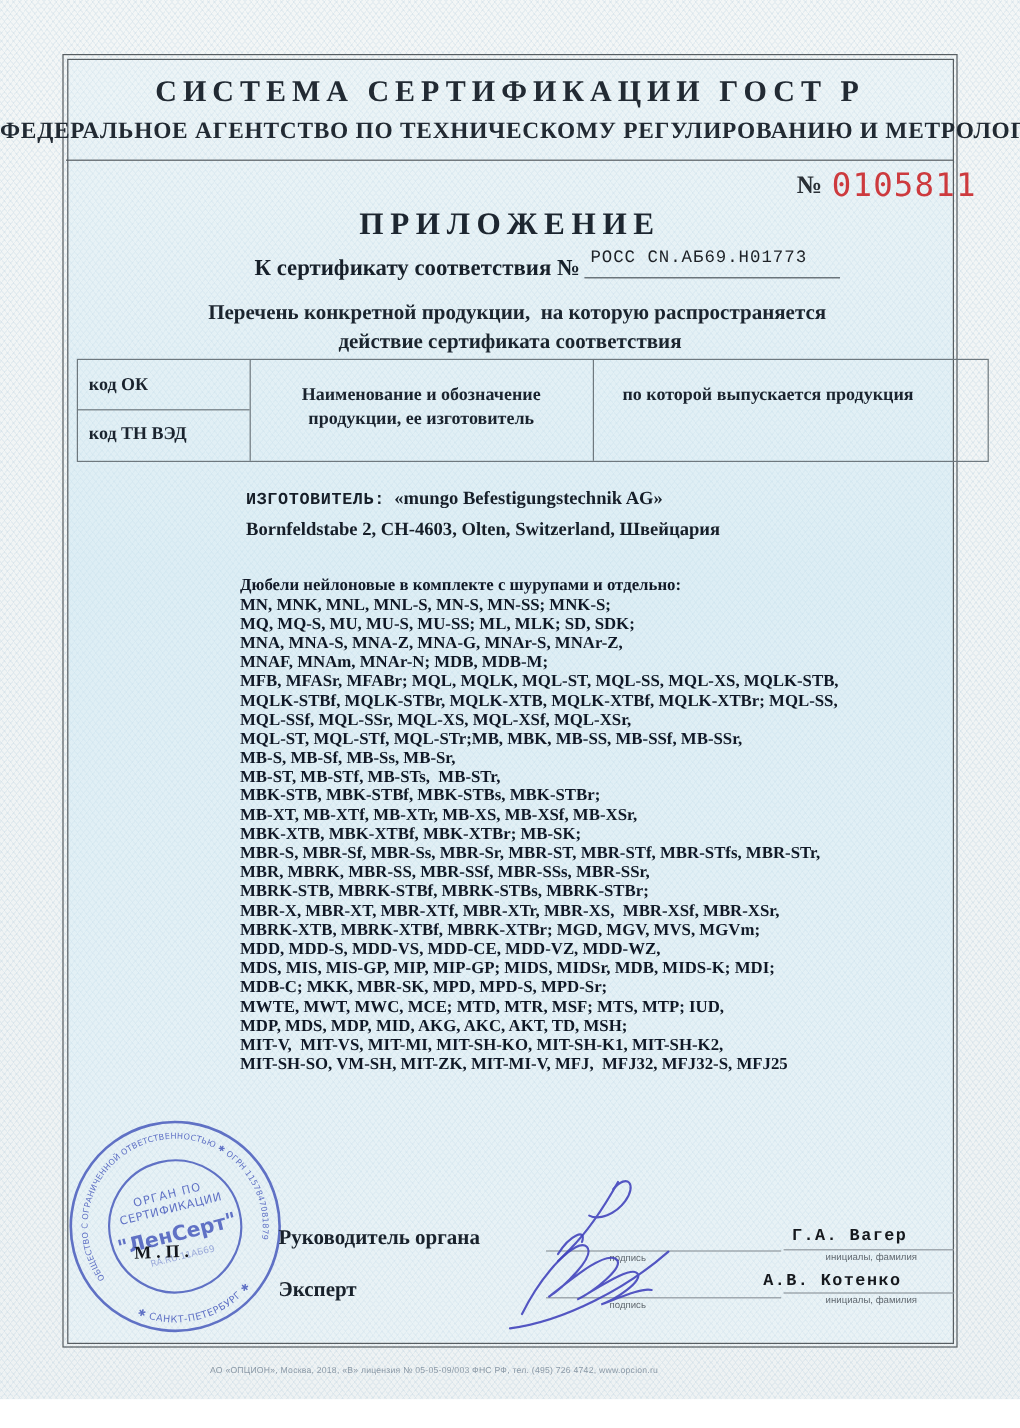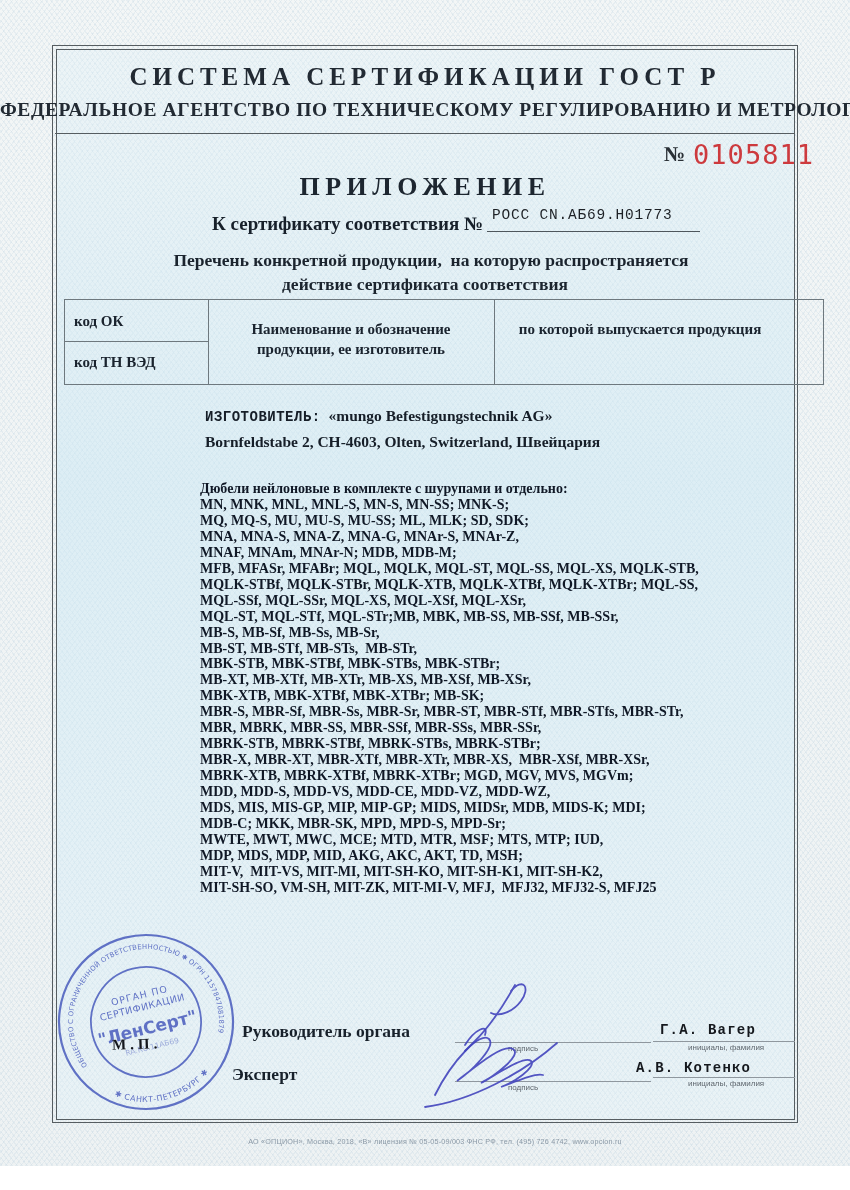--- a/index.html
+++ b/index.html
@@ -51,21 +51,21 @@
 
   .stamp-svg{left:46px;top:922px;width:200px;height:200px;opacity:.82;}
   .sealmark{left:112px;top:1036px;font-size:15px;font-weight:bold;letter-spacing:4px;color:#14171c;transform:rotate(-2deg);z-index:4;}
 
   .siglabel{font-size:17.5px;font-weight:bold;color:#18212b;}
   .ruleline{border-top:1px solid #8f979e;height:0;}
   .cap{font-family:"Liberation Sans",sans-serif;font-size:8px;color:#60686f;}
   .tname{font-family:"Liberation Mono",monospace;font-weight:bold;font-size:14px;letter-spacing:1.2px;color:#15181d;}
   .sig-svg{position:absolute;z-index:5;}
 
-  .footer{left:175px;width:520px;top:1137px;text-align:center;font-family:"Liberation Sans",sans-serif;
+  .footer{left:175px;width:520px;top:1137px;font-family:"Liberation Sans",sans-serif;
     font-size:7.2px;color:#8b99a6;letter-spacing:.2px;}
 </style>
 </head>
 <body>
 
 <div class="page">
 
   <div class="frame">
     <div class="frame-inner"></div>
   </div>
@@ -146,21 +146,21 @@
       <text font-size="6.8" letter-spacing="0.2"><textPath href="#arcOuter" startOffset="50%" text-anchor="middle">ОБЩЕСТВО С ОГРАНИЧЕННОЙ ОТВЕТСТВЕННОСТЬЮ ✱ ОГРН 1157847081879</textPath></text>
       <text font-size="8" letter-spacing="0.5"><textPath href="#arcBottom" startOffset="50%" text-anchor="middle">✱ САНКТ-ПЕТЕРБУРГ ✱</textPath></text>
       <text x="100" y="76" font-size="9.5" letter-spacing="1" text-anchor="middle">ОРГАН ПО</text>
       <text x="100" y="88" font-size="9.5" letter-spacing="0.5" text-anchor="middle">СЕРТИФИКАЦИИ</text>
       <text x="100" y="112" font-size="17" font-weight="bold" text-anchor="middle">"ЛенСерт"</text>
       <text x="100" y="128" font-size="7.5" text-anchor="middle" opacity="0.55">RA.RU.11АБ69</text>
     </g>
   </svg>
   <div class="abs sealmark">М.П.</div>
 
-  <div class="abs siglabel" style="left:232px;top:1021px;margin-left:10px;">Руководитель органа</div>
+  <div class="abs siglabel" style="left:232px;top:1021px;">Руководитель органа</div>
   <div class="abs ruleline" style="left:455px;top:1042px;width:196px;"></div>
   <div class="abs cap" style="left:508px;top:1044px;">подпись</div>
   <div class="abs tname pre" style="left:660px;top:1022px;">Г.А. Вагер</div>
   <div class="abs ruleline" style="left:653px;top:1041px;width:142px;"></div>
   <div class="abs cap" style="left:688px;top:1043px;">инициалы, фамилия</div>
   <svg class="sig-svg" style="left:425px;top:975px;" width="140" height="85" viewBox="0 0 140 85">
     <g fill="none" stroke="#4345bd" stroke-width="1.8" stroke-linecap="round" opacity="0.9">
       <path d="M86,16 C98,2 106,12 96,26 C88,37 74,42 66,38"></path>
       <path d="M90,10 C80,28 66,50 50,66 C46,70 42,74 40,76"></path>
     </g>

